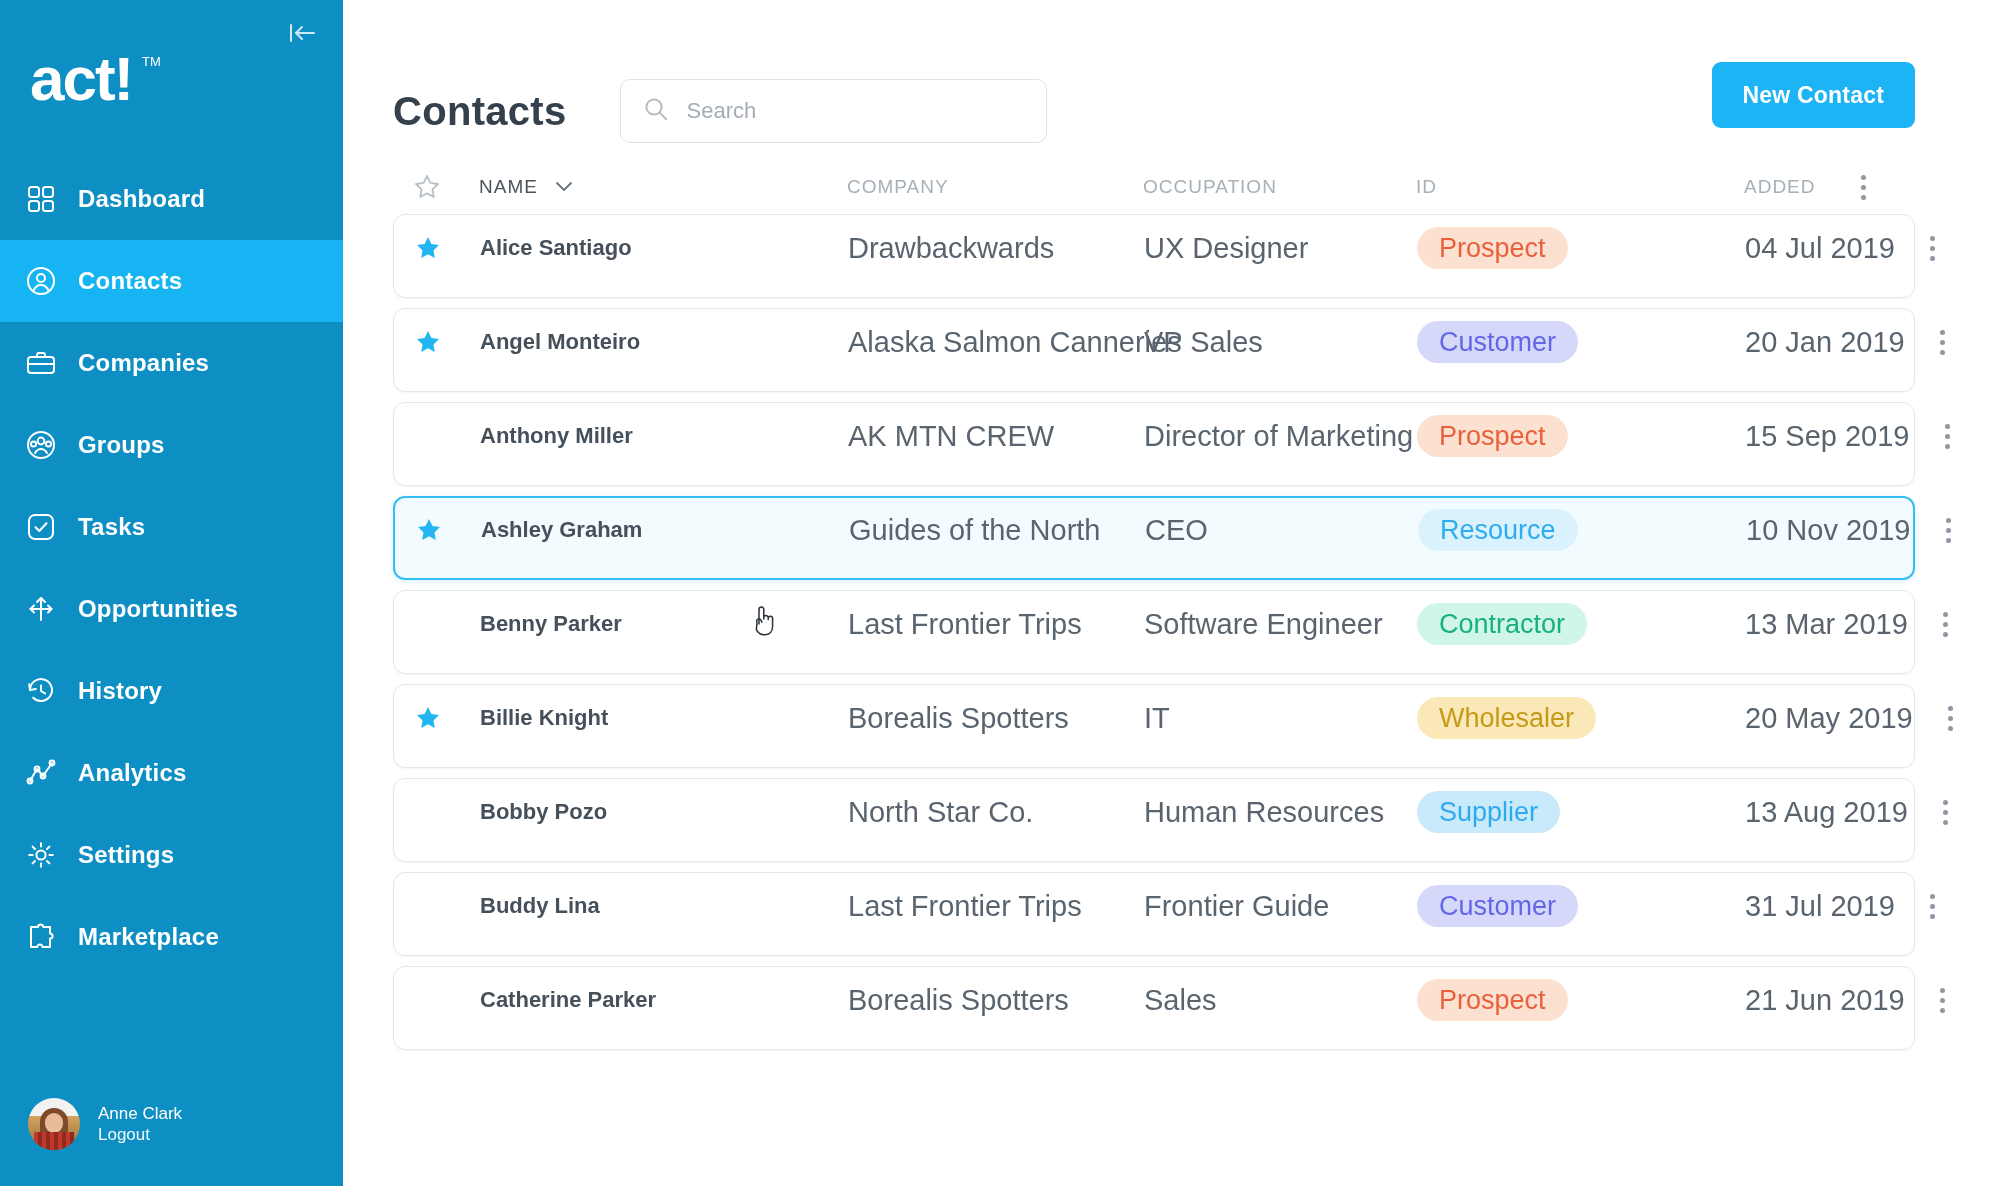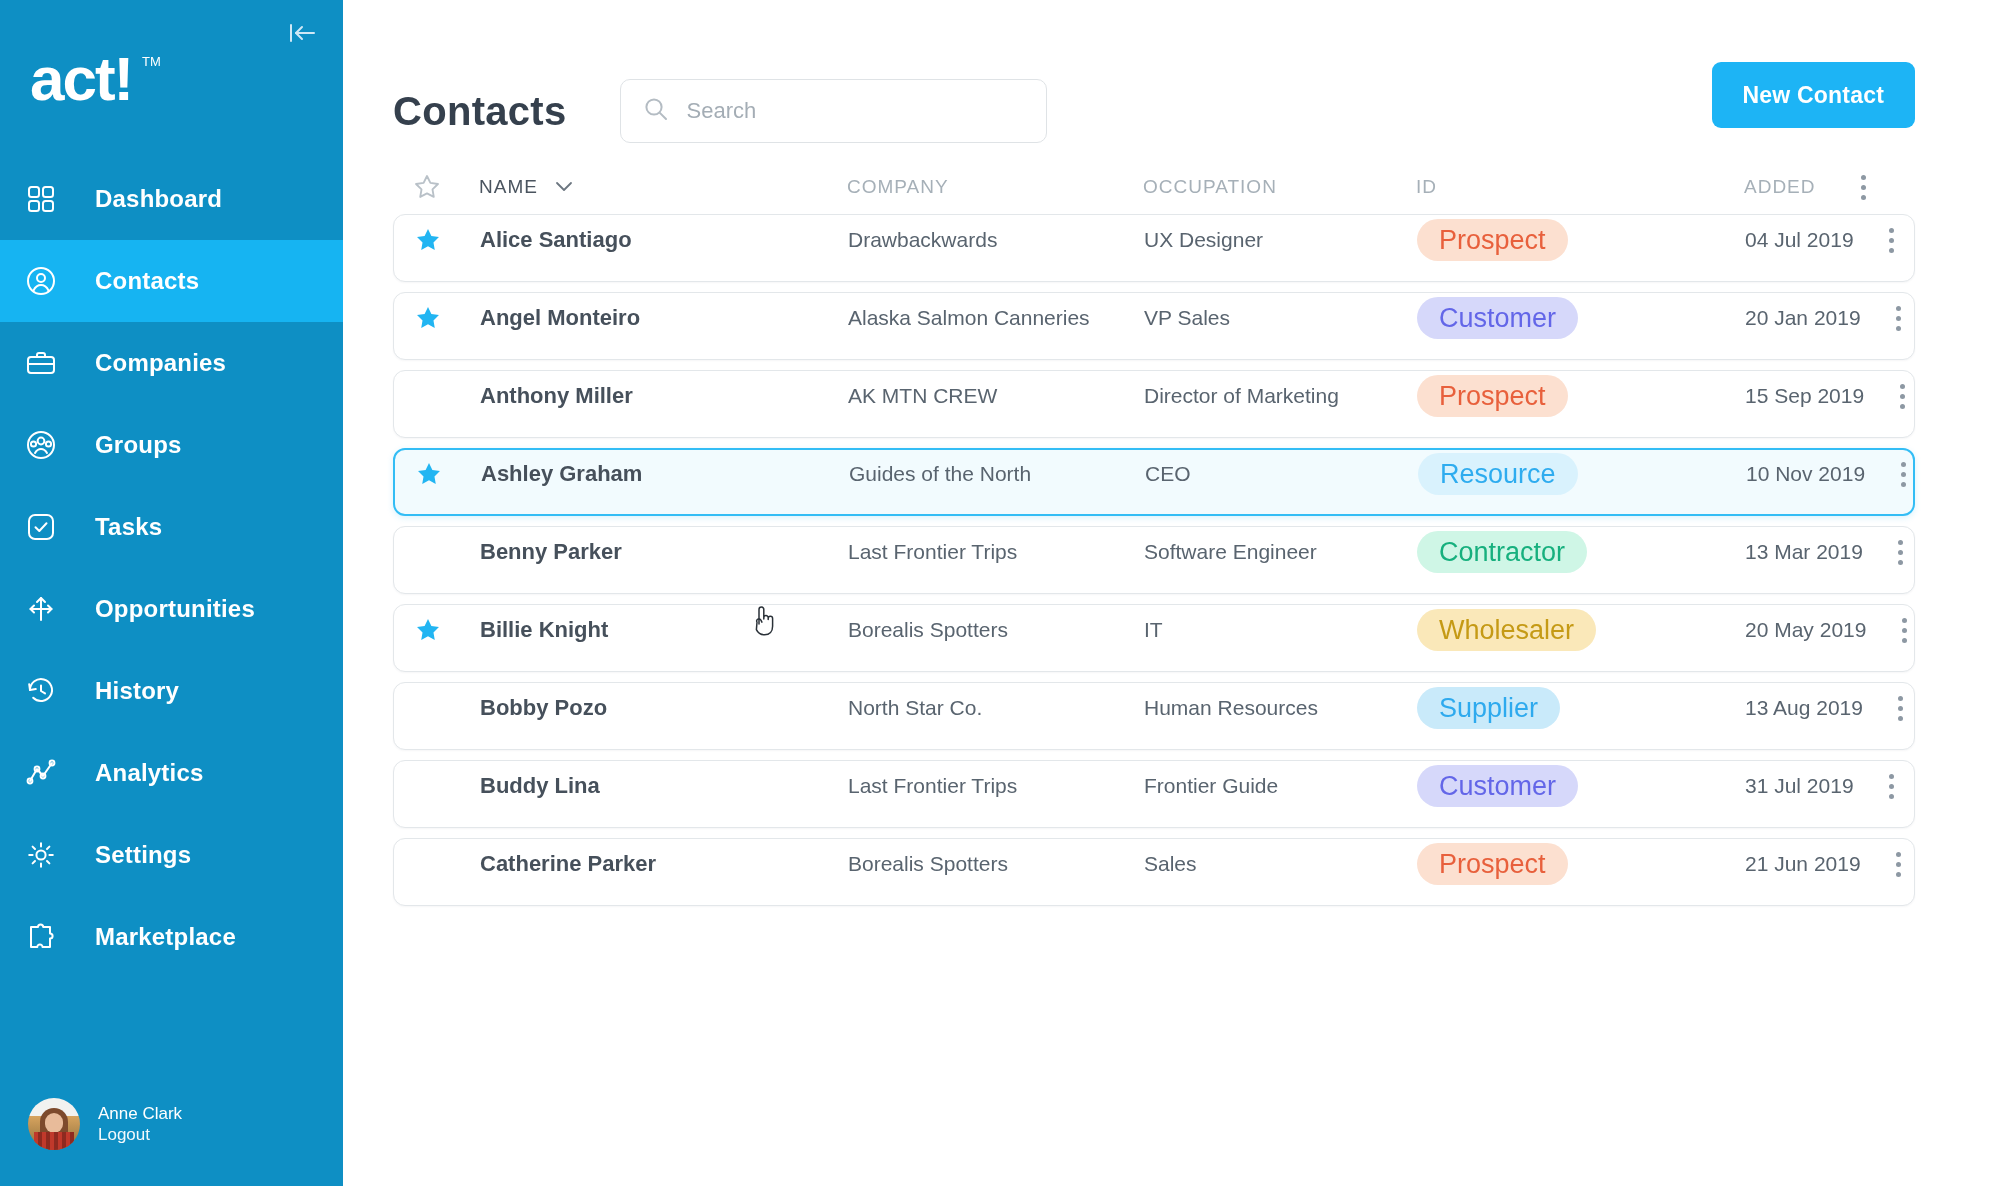--- a/index.html
+++ b/index.html
@@ -57,21 +57,21 @@
     flex-direction: column;
   }
 
   .nav-item {
     height: 82px;
     display: flex;
     align-items: center;
     padding-left: 24px;
     cursor: pointer;
     color: #ffffff;
-    gap: 37px;
+    gap: 20px;
   }
   .nav-item.active { background: #16B4F2; }
 
   .nav-icon {
     width: 34px;
     height: 34px;
     display: flex;
     align-items: center;
     justify-content: center;
     flex: 0 0 34px;
@@ -230,21 +230,21 @@
     color: #4a545f;
     display: flex;
     align-items: center;
     gap: 16px;
     cursor: pointer;
   }
   .th-star { cursor: pointer; display: flex; align-items: center; }
   .th-kebab { display: flex; justify-content: center; cursor: pointer; }
 
   .row {
-    height: 68px;
+    height: 84px;
     margin-bottom: 10px;
     border: 1px solid #e3e7ea;
     border-radius: 12px;
     background: #ffffff;
     padding: 0 22px 16px 20px;
     box-shadow: 0 1px 2px rgba(40,50,60,0.045);
   }
   .row.selected {
     border: 2px solid #33BDF5;
     background: #F2FBFE;
@@ -252,21 +252,21 @@
   }
 
   .cell-star { display: flex; align-items: center; }
   .cell-name {
     font-size: 22px;
     font-weight: bold;
     color: #46505b;
     white-space: nowrap;
   }
   .cell-text {
-    font-size: 21px;
+    font-size: 29px;
     color: #59646f;
     white-space: nowrap;
   }
   .cell-id { display: flex; }
   .badge {
     display: inline-flex;
     align-items: center;
     justify-content: center;
     height: 42px;
     padding: 0 22px;

